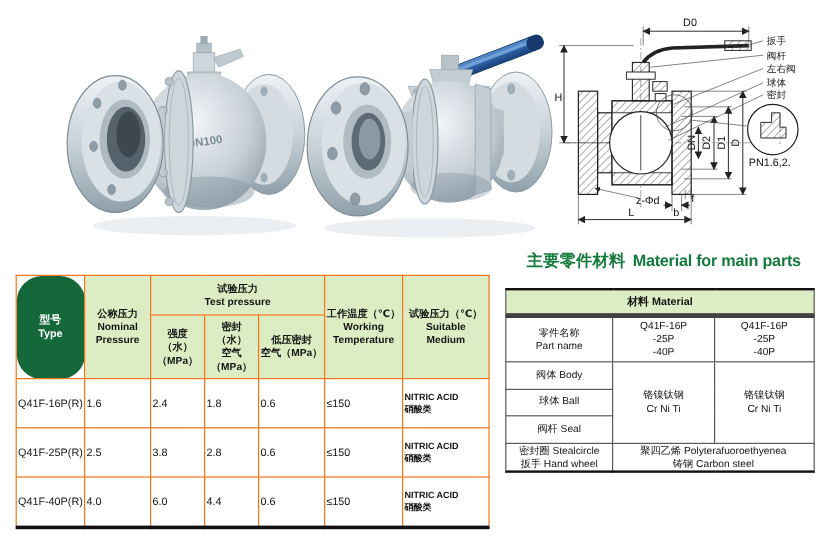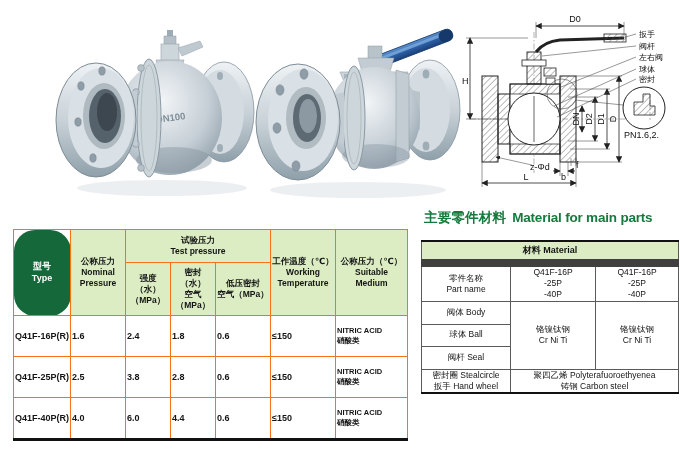--- a/index.html
+++ b/index.html
@@ -4,39 +4,39 @@
 <style>
   html,body{margin:0;padding:0;background:#fff;}
   .page{position:relative;width:680px;height:466px;background:#ffffff;overflow:hidden;
         font-family:"Liberation Sans","DejaVu Sans",sans-serif;}
 
   
   .sec-title{position:absolute;top:209px;font-size:13.5px;font-weight:bold;color:#157a3c;
              letter-spacing:0.2px;white-space:nowrap;}
   .sec-title .en{margin-left:6px;letter-spacing:-0.2px;}
   .spec-title{left:13px;}
-  .mat-title{left:424px;}
+  .mat-title{left:439px;}
 
   
   .spec-table{position:absolute;left:13px;top:229px;width:394px;border-collapse:collapse;
               table-layout:fixed;border-top:1.5px solid #1c1c1c;border-bottom:3px solid #111;}
   .spec-table th,.spec-table td{border:1px solid #f97316;vertical-align:middle;
               padding:4px 1px;color:#141414;}
   .spec-table th{background:#dcedc4;font-size:8.5px;font-weight:bold;line-height:1.3;}
   .spec-table th.type-cell{background:#156839;color:#ffffff;font-size:9px;border-radius:21px;}
-  .spec-table td{font-size:9px;background:#fff;height:32px;line-height:1.25;font-weight:bold;}
+  .spec-table td{font-size:9px;background:#fff;height:32px;line-height:1.25;}
   .spec-table td.medium-cell{font-size:7.5px;font-weight:bold;line-height:1.35;}
   .blk{display:block;}
 
   
   .mat-table{position:absolute;left:421px;top:240px;width:257px;border-collapse:collapse;
              table-layout:fixed;border-top:2px solid #111;border-bottom:2.5px solid #111;}
   .mat-table td{border:1px solid #5a5a5a;text-align:center;vertical-align:middle;
              padding:0 1px;font-size:8.5px;color:#141414;line-height:1.3;background:#fff;}
-  .mat-table td.mat-head{background:#dcedc4;font-weight:bold;border-bottom:8px solid #404040;font-size:9px;}
+  .mat-table td.mat-head{background:#dcedc4;font-weight:bold;border-bottom:4px solid #404040;font-size:9px;}
   .mat-table tr.last-row td{border-top:1.5px solid #222;}
 
   
   .photo,.diagram{position:absolute;}
   .photo1{left:52px;top:8px;}
   .photo2{left:246px;top:8px;}
   .diagram{left:458px;top:8px;}
   svg{display:block;}
   .dline{stroke:#222;stroke-width:0.8;fill:none;}
   .eline{stroke:#444;stroke-width:0.55;fill:none;}
@@ -328,21 +328,21 @@
         <th colspan="3">
           <span class="blk">试验压力</span>
           <span class="blk">Test pressure</span>
         </th>
         <th rowspan="2">
           <span class="blk">工作温度（℃）</span>
           <span class="blk">Working</span>
           <span class="blk">Temperature</span>
         </th>
         <th rowspan="2">
-          <span class="blk">公称压力（℃）</span>
+          <span class="blk">试验压力（℃）</span>
           <span class="blk">Suitable</span>
           <span class="blk">Medium</span>
         </th>
       </tr>
       <tr style="height:38px;">
         <th>
           <span class="blk">强度（水）</span>
           <span class="blk">（MPa）</span>
         </th>
         <th>

